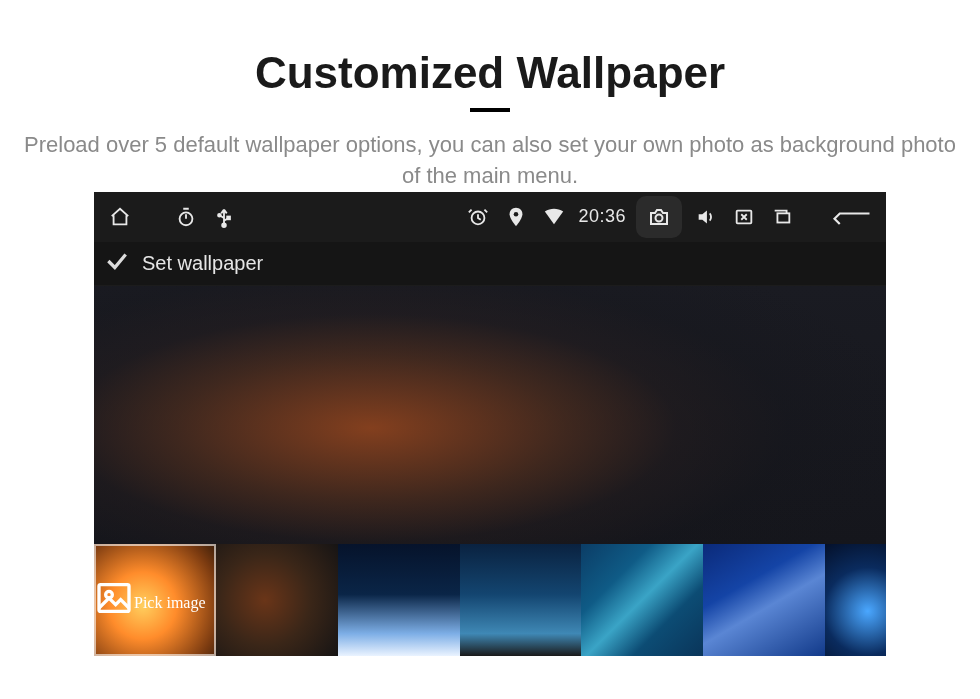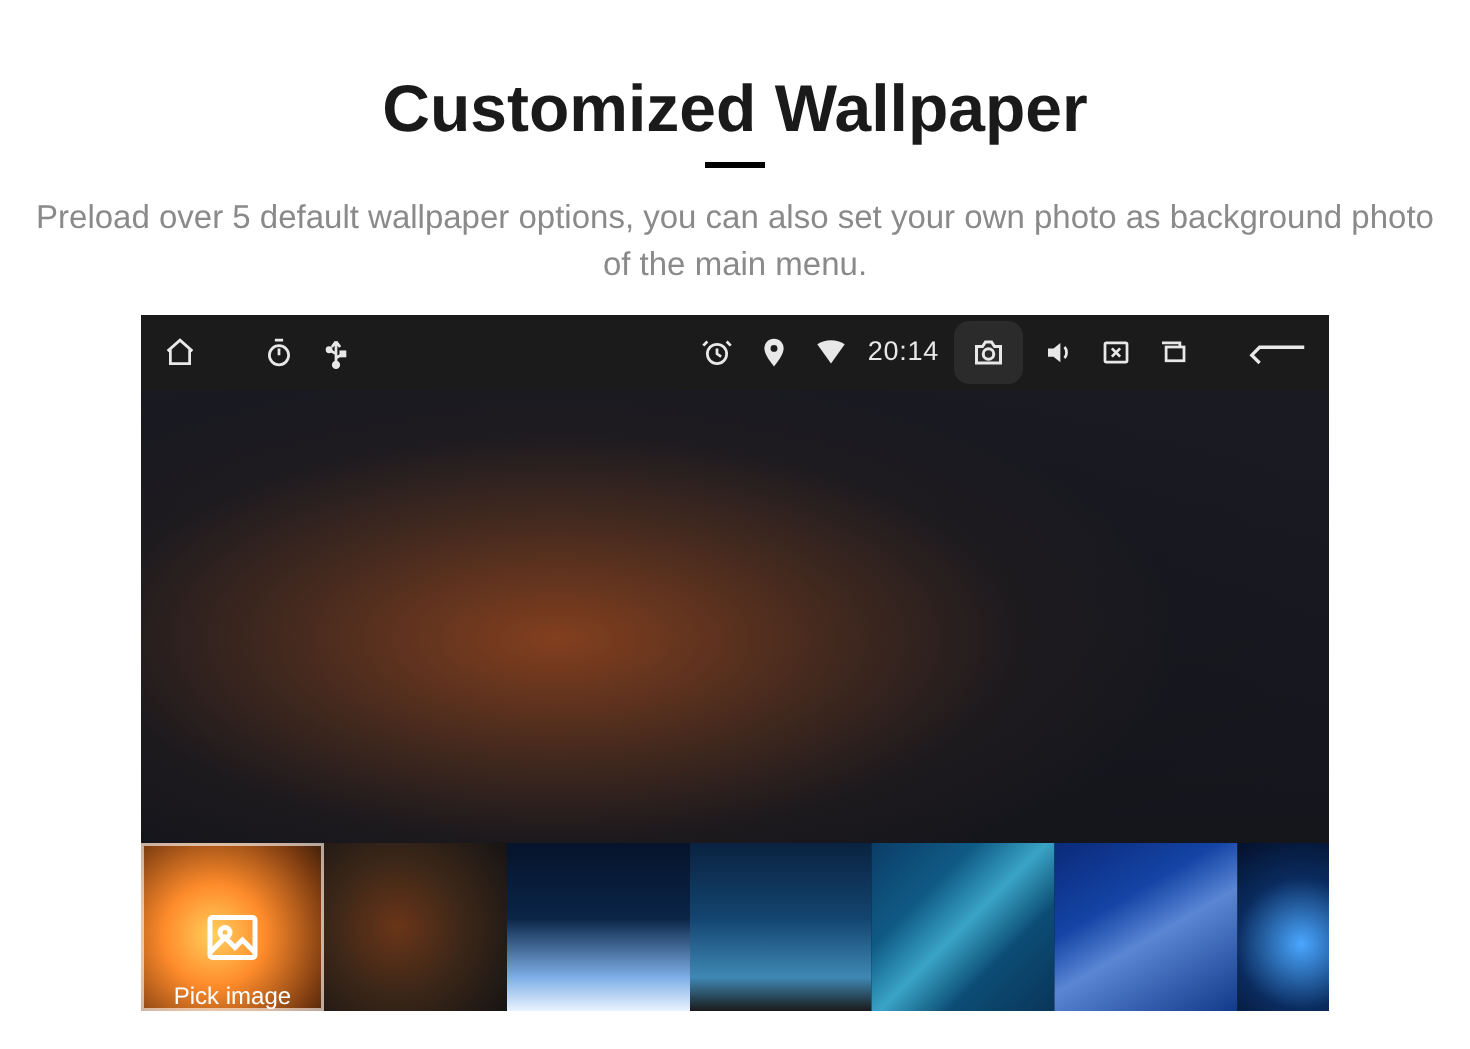--- a/index.html
+++ b/index.html
@@ -26,21 +26,20 @@
     height: 4px;
     background: #000;
     margin: 10px auto 18px auto;
   }
   .subtitle {
     text-align: center;
     font-size: 22px;
     color: #8a8a8a;
     line-height: 1.4;
     padding: 0 20px;
-    margin-bottom: 18px;
   }
   .device {
     width: 792px;
     height: 464px;
     margin: 0 auto;
     background: #161616;
     color: #ddd;
     display: flex;
     flex-direction: column;
     position: relative;
@@ -101,24 +100,25 @@
   .thumbs {
     height: 112px;
     display: flex;
     background: #0e0e0e;
   }
   .thumb {
     flex: 1 0 0;
     height: 100%;
     position: relative;
     display:flex;
-    flex-direction:column;
+    flex-direction:row;
     align-items:center;
-    justify-content:flex-end;
+    justify-content:flex-start;
     color:#fff;
+    font-family:Liberation Serif, serif;
   }
   .thumb.selected { outline: 2px solid rgba(255,255,255,0.6); outline-offset:-2px; }
   .pick-label { font-size:16px; margin-top:6px; color:#fff; }
   .thumb-icon svg { width:40px;height:40px;stroke:#fff;fill:none;stroke-width:2;}
   
   .t0 { background: radial-gradient(circle at 40% 55%, #ffcf5e 0%, #ff8c2b 35%, #7a3a10 80%, #3a1e0a 100%); }
   .t1 { background: radial-gradient(circle at 40% 50%, #6a3518 0%, #3a2618 50%, #161414 100%); }
   .t2 { background: linear-gradient(180deg, #06132b 0%, #0a2547 45%, #7daee6 80%, #eaf3ff 100%); }
   .t3 { background: linear-gradient(180deg, #0a2240 0%, #134570 45%, #3f88b5 80%, #1a1a1a 100%); }
   .t4 { background: linear-gradient(135deg, #0b3d66 0%, #0f5b86 30%, #3aa4c6 50%, #0c4c74 70%, #0a355a 100%); }
@@ -170,21 +170,21 @@
         <svg viewBox="0 0 24 24">
             <path d="M12 2 C8 2 5 5 5 9 C5 14 12 22 12 22 C12 22 19 14 19 9 C19 5 16 2 12 2 Z"></path>
             <circle cx="12" cy="9" r="2.5" fill="#1b1b1b"></circle>
           </svg>
       </div>
       <div class="sb-icon solid">
         <svg viewBox="0 0 24 24">
             <path d="M12 20 L22 6 C16 2 8 2 2 6 Z"></path>
           </svg>
       </div>
-      <div class="sb-time">20:14</div>
+      <div class="sb-time">20:36</div>
 
       <div class="camera-pill">
         <svg viewBox="0 0 24 24">
             <path d="M4 8 H8 L10 5 H14 L16 8 H20 V19 H4 Z"></path>
             <circle cx="12" cy="13" r="3.5"></circle>
           </svg>
       </div>
 
       <div class="sb-icon">
         <svg viewBox="0 0 24 24">
@@ -205,20 +205,28 @@
           </svg>
       </div>
       <div style="width:14px"></div>
       <div class="sb-icon" style="width:44px;">
         <svg viewBox="0 0 48 24" style="width:42px;height:22px;">
             <path d="M44 8 C 30 8 16 8 10 8 L4 14 L10 20" stroke-width="2.5"></path>
           </svg>
       </div>
     </div>
 
+    <div class="titlerow">
+      <div>
+        <svg viewBox="0 0 24 24">
+            <path d="M4 12 L10 18 L20 6"></path>
+          </svg>
+      </div>
+      <div class="title">Set wallpaper</div>
+    </div>
 
     <div class="preview"></div>
 
     <div class="thumbs">
       <div class="thumb t0 selected">
         <div class="thumb-icon">
           <svg viewBox="0 0 24 24">
               <rect x="3" y="4" width="18" height="16" rx="1"></rect>
               <circle cx="9" cy="10" r="2"></circle>
               <path d="M3 18 L9 12 L13 16 L16 13 L21 18"></path>

